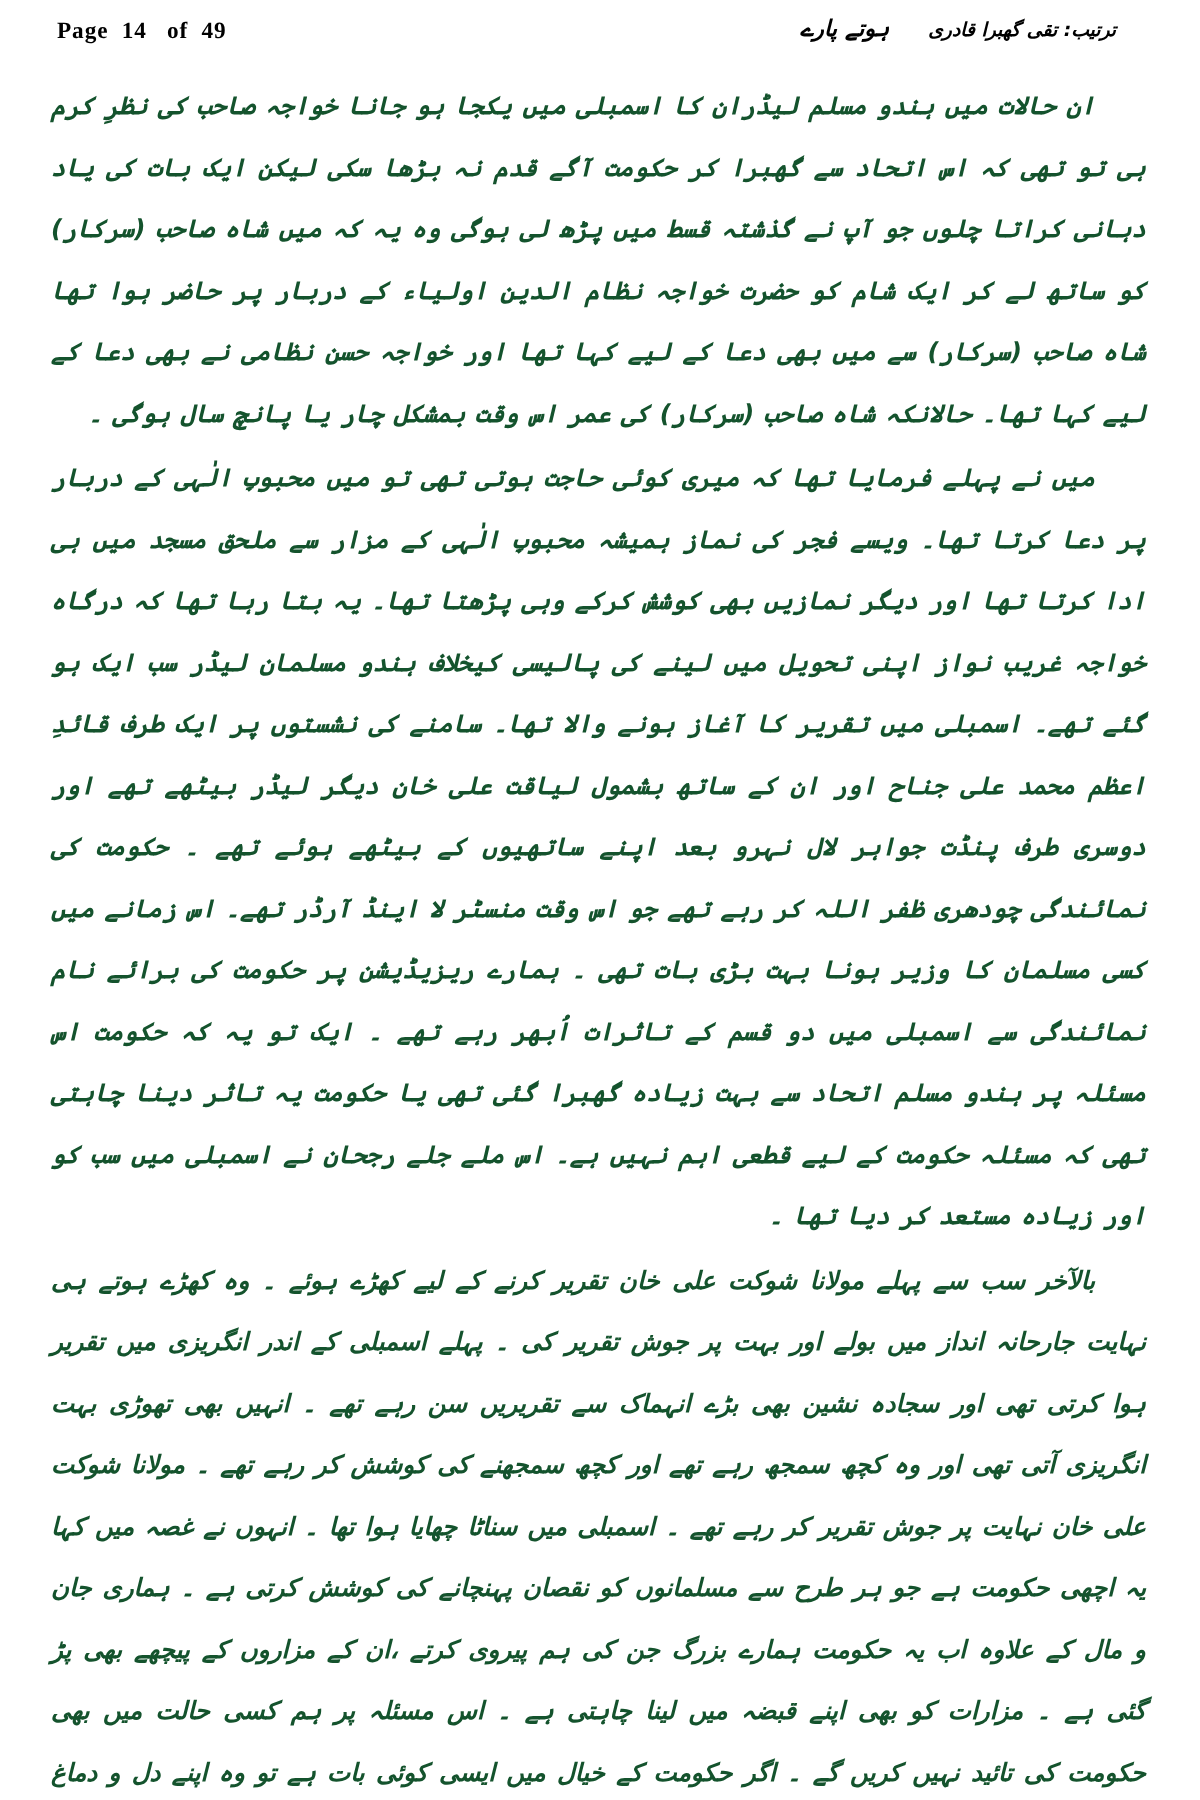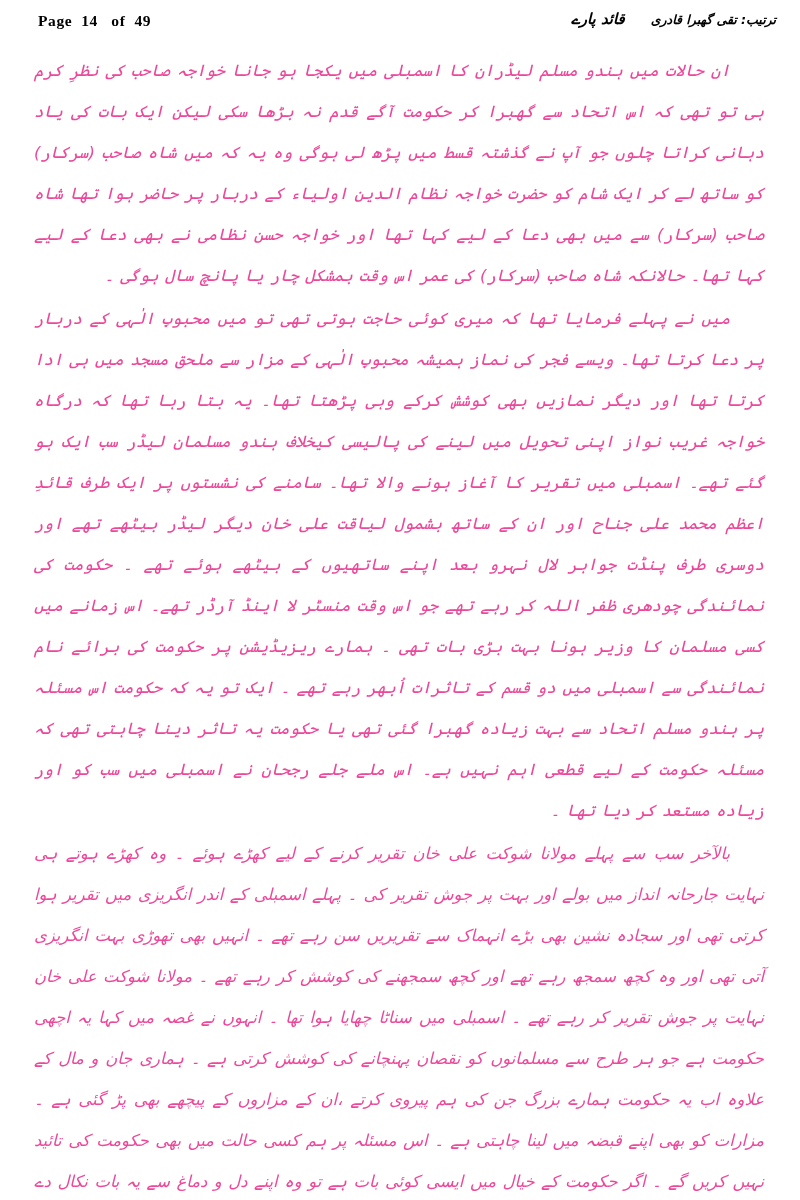--- a/index.html
+++ b/index.html
@@ -24,21 +24,21 @@
     height: 1200px;
     background: #ffffff;
     display: flex;
     flex-direction: column;
   }
 
   
   .page-header {
     position: relative;
     height: 34px;
-    margin: 10px 24px 0 38px;
+    margin: 10px 56px 0 38px;
     flex: 0 0 auto;
     text-align: right;
   }
   .header-page-num {
     position: absolute;
     left: 0;
     top: 2px;
     direction: ltr;
     font-family: "Liberation Serif", "DejaVu Serif", serif;
     font-size: 15.5px;
@@ -74,39 +74,39 @@
     text-align: justify;
     text-align-last: right;
   }
   .para {
     margin: 0 0 2px 0;
     padding: 0;
     direction: rtl;
     font-family: "DejaVu Sans", "Liberation Sans", sans-serif;
     font-size: 16.4px;
     font-style: italic;
-    font-weight: 400;
+    font-weight: 700;
     line-height: 41px;
     text-align: justify;
     text-align-last: right;
     word-spacing: 1px;
-    color: #ec4899;
+    color: #14532d;
   }
   .para.indent { text-indent: 34px; }
 </style>
 </head>
 <body>
 
 <div class="page">
 
   <div class="page-header">
     <div class="header-page-num">Page  14   of  49</div>
     <div class="header-urdu">
       <span class="compiler">ترتیب: تقی گھبرا قادری</span>
-      <span class="book-title">قائد پارے</span>
+      <span class="book-title">ہوتے پارے</span>
     </div>
   </div>
 
   <div class="body-area">
     <p class="para indent">ان حالات میں ہندو مسلم لیڈران کا اسمبلی میں یکجا ہو جانا خواجہ صاحب کی نظرِ کرم ہی تو تھی کہ اس اتحاد سے گھبرا کر حکومت آگے قدم نہ بڑھا سکی لیکن ایک بات کی یاد دہانی کراتا چلوں جو آپ نے گذشتہ قسط میں پڑھ لی ہوگی وہ یہ کہ میں شاہ صاحب (سرکار) کو ساتھ لے کر ایک شام کو حضرت خواجہ نظام الدین اولیاء کے دربار پر حاضر ہوا تھا شاہ صاحب (سرکار) سے میں بھی دعا کے لیے کہا تھا اور خواجہ حسن نظامی نے بھی دعا کے لیے کہا تھا۔ حالانکہ شاہ صاحب (سرکار) کی عمر اس وقت بمشکل چار یا پانچ سال ہوگی ۔</p>
     <p class="para indent">میں نے پہلے فرمایا تھا کہ میری کوئی حاجت ہوتی تھی تو میں محبوبِ الٰہی کے دربار پر دعا کرتا تھا۔ ویسے فجر کی نماز ہمیشہ محبوبِ الٰہی کے مزار سے ملحق مسجد میں ہی ادا کرتا تھا اور دیگر نمازیں بھی کوشش کرکے وہی پڑھتا تھا۔ یہ بتا رہا تھا کہ درگاہ خواجہ غریب نواز اپنی تحویل میں لینے کی پالیسی کیخلاف ہندو مسلمان لیڈر سب ایک ہو گئے تھے۔ اسمبلی میں تقریر کا آغاز ہونے والا تھا۔ سامنے کی نشستوں پر ایک طرف قائدِ اعظم محمد علی جناح اور ان کے ساتھ بشمول لیاقت علی خان دیگر لیڈر بیٹھے تھے اور دوسری طرف پنڈت جواہر لال نہرو بعد اپنے ساتھیوں کے بیٹھے ہوئے تھے ۔ حکومت کی نمائندگی چودھری ظفر اللہ کر رہے تھے جو اس وقت منسٹر لا اینڈ آرڈر تھے۔ اس زمانے میں کسی مسلمان کا وزیر ہونا بہت بڑی بات تھی ۔ ہمارے ریزیڈیشن پر حکومت کی برائے نام نمائندگی سے اسمبلی میں دو قسم کے تاثرات اُبھر رہے تھے ۔ ایک تو یہ کہ حکومت اس مسئلہ پر ہندو مسلم اتحاد سے بہت زیادہ گھبرا گئی تھی یا حکومت یہ تاثر دینا چاہتی تھی کہ مسئلہ حکومت کے لیے قطعی اہم نہیں ہے۔ اس ملے جلے رجحان نے اسمبلی میں سب کو اور زیادہ مستعد کر دیا تھا ۔</p>
     <p class="para indent">بالآخر سب سے پہلے مولانا شوکت علی خان تقریر کرنے کے لیے کھڑے ہوئے ۔ وہ کھڑے ہوتے ہی نہایت جارحانہ انداز میں بولے اور بہت پر جوش تقریر کی ۔ پہلے اسمبلی کے اندر انگریزی میں تقریر ہوا کرتی تھی اور سجادہ نشین بھی بڑے انہماک سے تقریریں سن رہے تھے ۔ انہیں بھی تھوڑی بہت انگریزی آتی تھی اور وہ کچھ سمجھ رہے تھے اور کچھ سمجھنے کی کوشش کر رہے تھے ۔ مولانا شوکت علی خان نہایت پر جوش تقریر کر رہے تھے ۔ اسمبلی میں سناٹا چھایا ہوا تھا ۔ انہوں نے غصہ میں کہا یہ اچھی حکومت ہے جو ہر طرح سے مسلمانوں کو نقصان پہنچانے کی کوشش کرتی ہے ۔ ہماری جان و مال کے علاوہ اب یہ حکومت ہمارے بزرگ جن کی ہم پیروی کرتے ،ان کے مزاروں کے پیچھے بھی پڑ گئی ہے ۔ مزارات کو بھی اپنے قبضہ میں لینا چاہتی ہے ۔ اس مسئلہ پر ہم کسی حالت میں بھی حکومت کی تائید نہیں کریں گے ۔ اگر حکومت کے خیال میں ایسی کوئی بات ہے تو وہ اپنے دل و دماغ سے یہ بات نکال دے ۔ اس کے بعد مولانا ظفر علی خان نے تقریر کی ۔ انہوں نے بھی بڑی زوردار تقریر کی اور اسمبلی کو ہلا کر رکھ دیا ۔ دوسرے مسلم لیڈروں نے بھی کم و بیش اسی انداز میں تقریریں کیں ۔ ہندو لیڈروں نے بھی تھوڑی بہت تقریریں کیں ۔ خصوصاً بھولا بھائی ڈیسائی نے بڑے زبردست تقریر کی ۔ انہوں نے کہا کہ یہ ایک قوم کی دل آزاری ہو رہی ہے ۔ اگر حکومت کا ایسا کوئی خیال ہے تو وہ اسے ترک کر دے ۔ تھوڑے بہت نہرو بولے یا د نہیں کہ کیا بولے ۔ بہر حال میں نے دیکھا کہ وہ سامنے اپنی نشست پر بیٹھے مسکرا رہے تھے اور ڈیسائی کی ہاں میں ہاں ملا رہے تھے ۔ سر ظفر اللہ جو اس وقت حکومت کی نمائندگی کر رہے تھے وہ بھی زیرِ لب مسکرا رہے</p>
   </div>
 
 </div>

